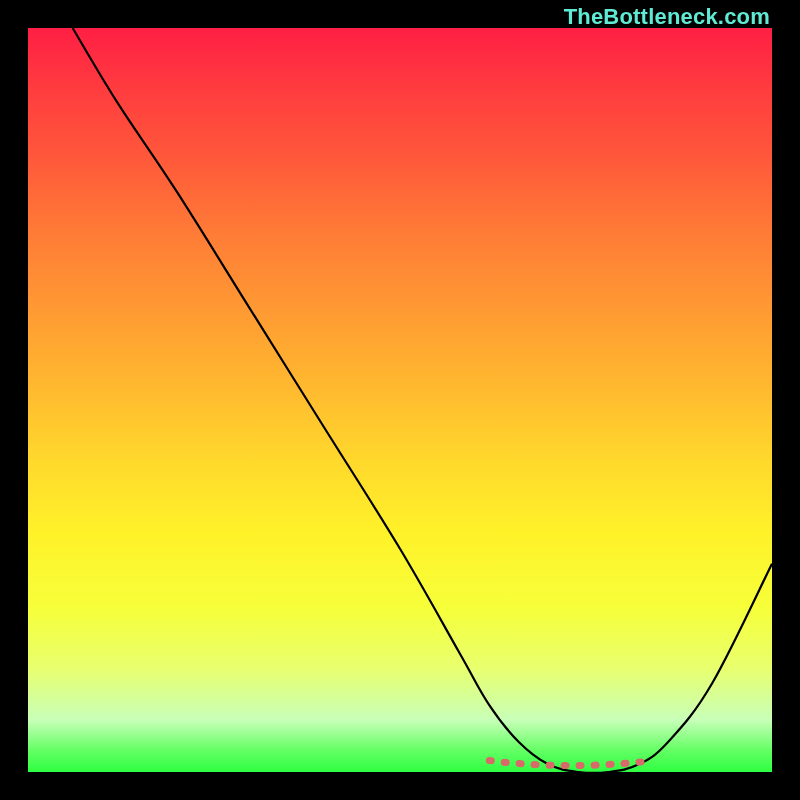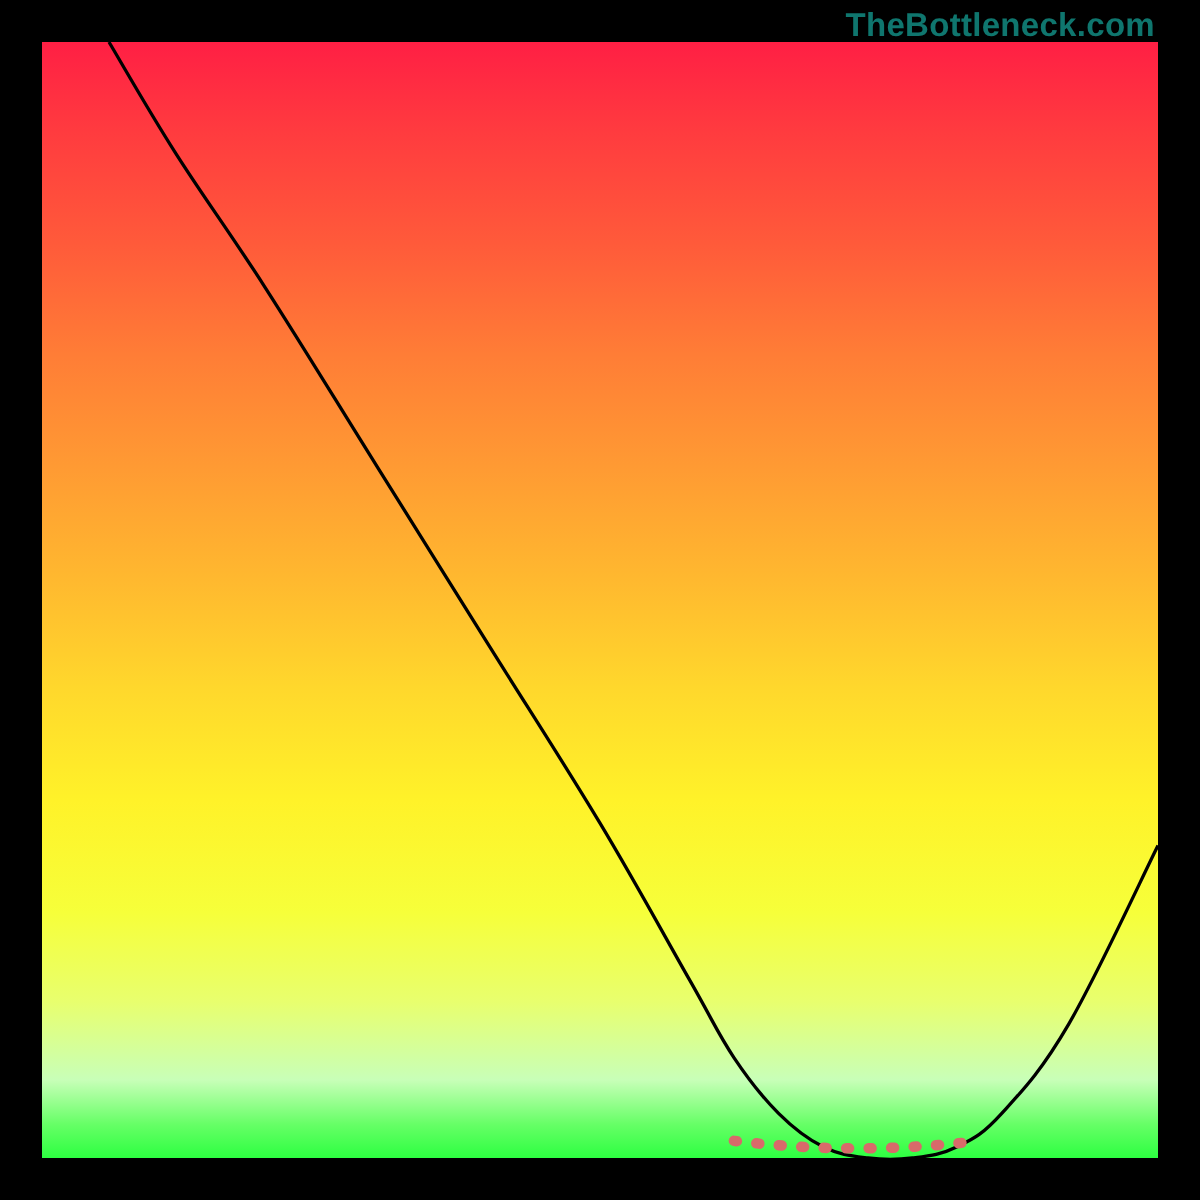--- a/index.html
+++ b/index.html
@@ -28,21 +28,21 @@
       #2dff41 100%
     );
   }
 
   .watermark {
     position: absolute;
     top: 4px;
     right: 30px;
     font-size: 22px;
     font-weight: bold;
-    color: #0f766e;
+    color: #5eead4;
     letter-spacing: 0.2px;
   }
 
   svg.curve {
     position: absolute;
     left: 0; top: 0;
     width: 744px; height: 744px;
     overflow: visible;
   }
 

